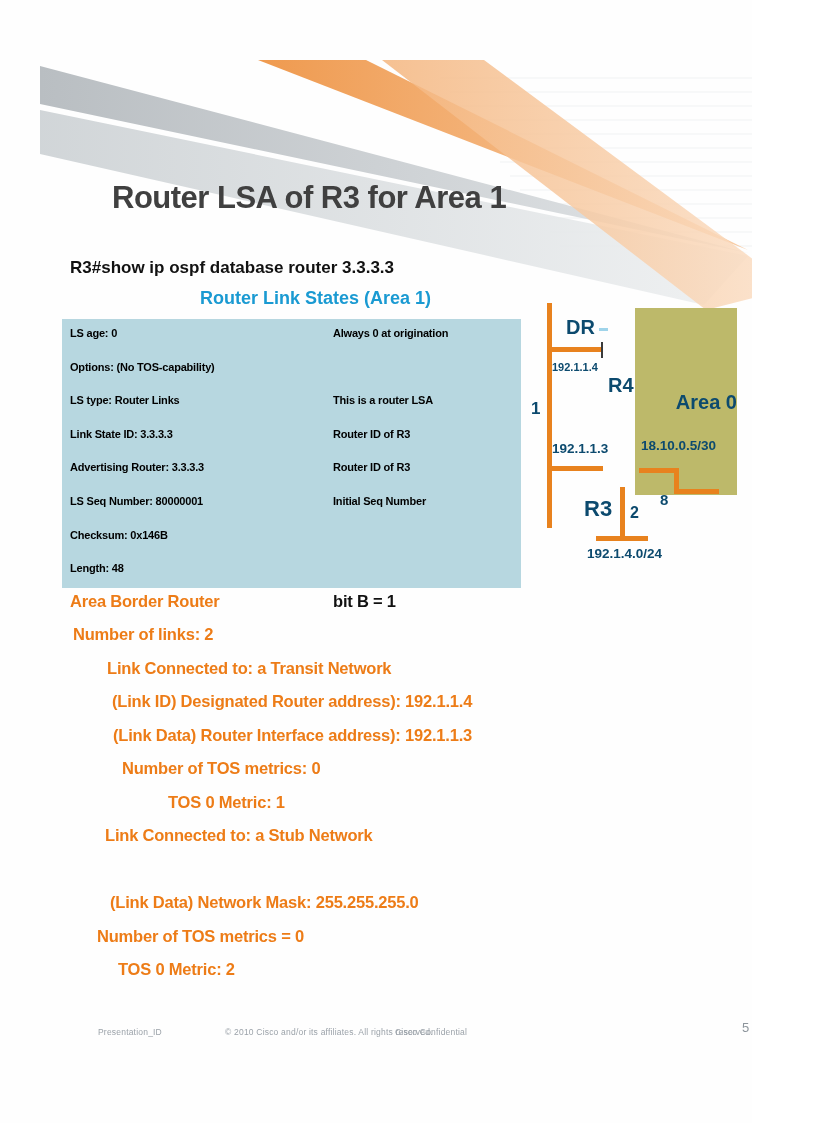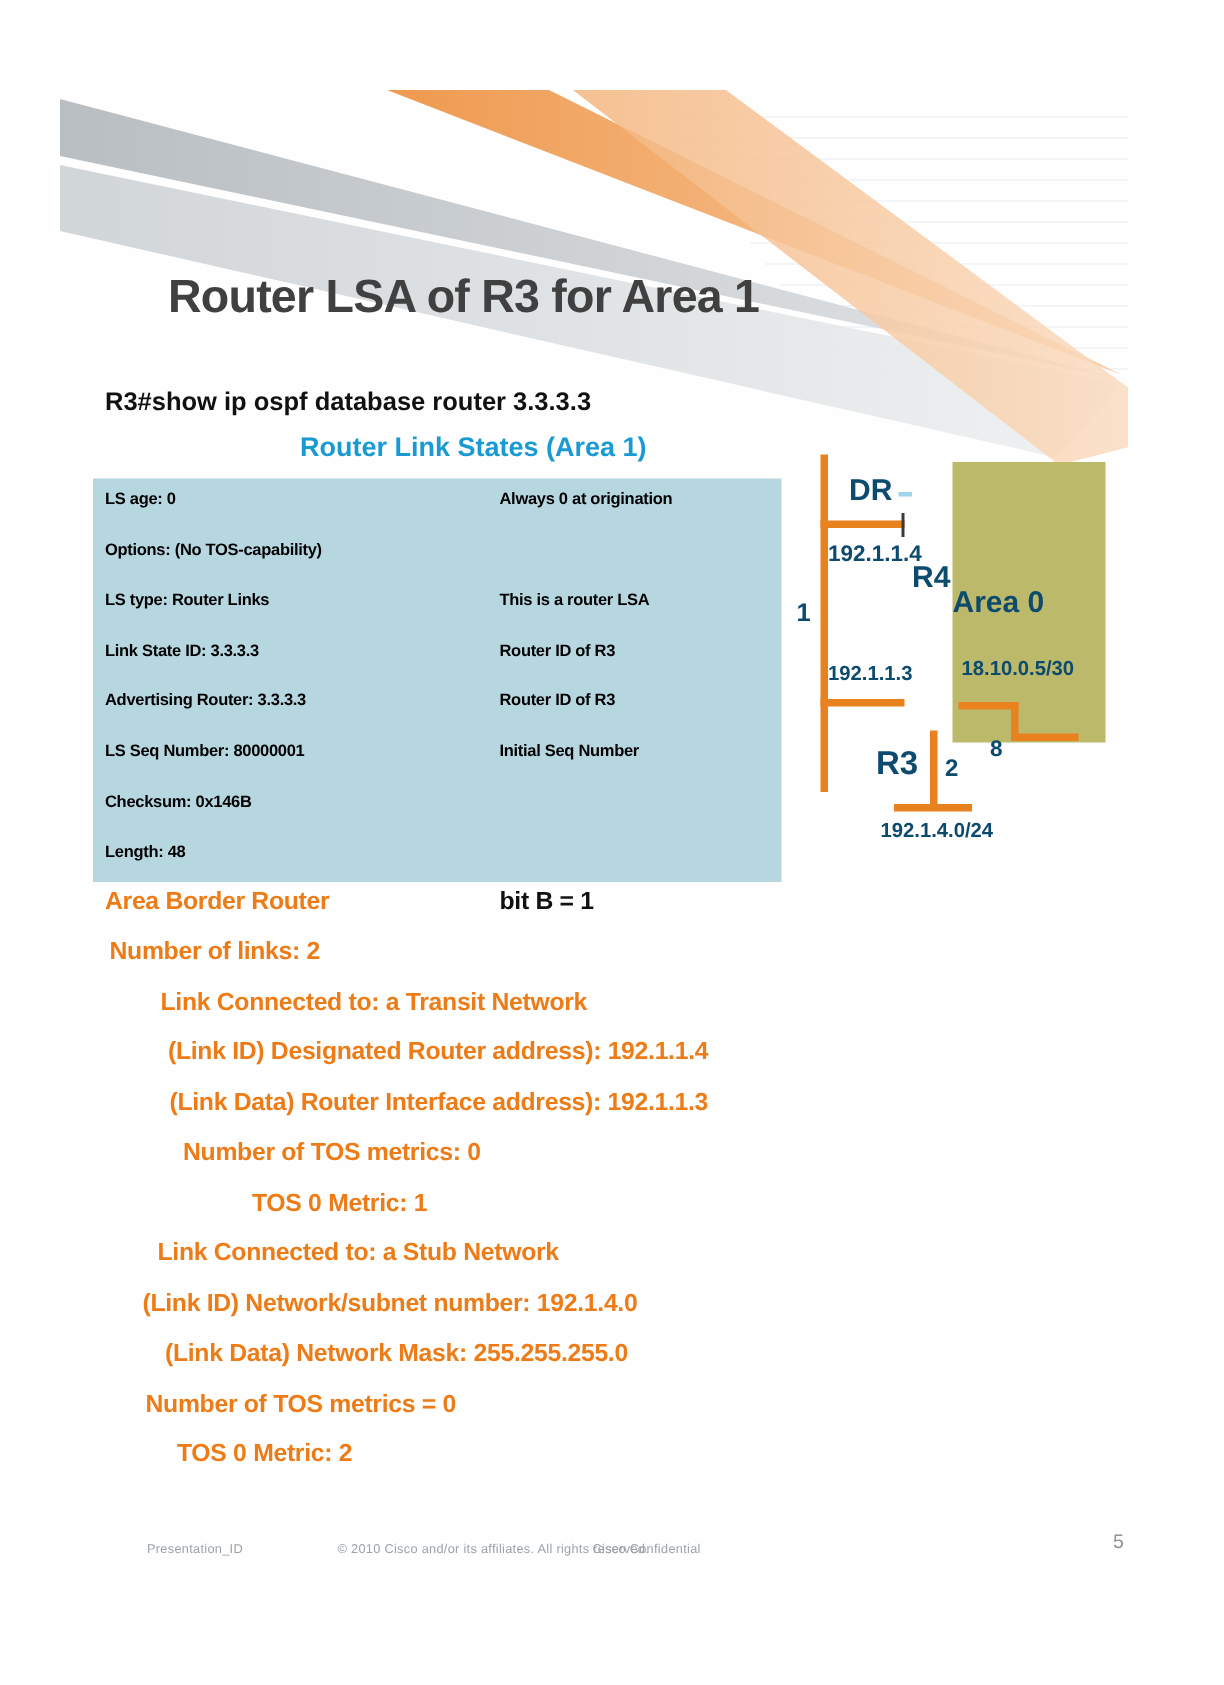--- a/index.html
+++ b/index.html
@@ -108,21 +108,20 @@
   <div class="abs org" style="left:70px;top:592px;">Area Border Router</div>
   <div class="abs blk" style="left:333px;top:592px;">bit B = 1</div>
 
   <div class="abs org" style="left:73px;top:625px;">Number of links: 2</div>
   <div class="abs org" style="left:107px;top:659px;">Link Connected to: a Transit Network</div>
   <div class="abs org" style="left:112px;top:692px;">(Link ID) Designated Router address): 192.1.1.4</div>
   <div class="abs org" style="left:113px;top:726px;">(Link Data) Router Interface address): 192.1.1.3</div>
   <div class="abs org" style="left:122px;top:759px;">Number of TOS metrics: 0</div>
   <div class="abs org" style="left:128px;top:793px;margin-left:40px;">TOS 0 Metric: 1</div>
   <div class="abs org" style="left:105px;top:826px;">Link Connected to: a Stub Network</div>
-  <div class="abs org" style="left:95px;top:860px;">(Link ID) Network/subnet number:  192.1.4.0</div>
   <div class="abs org" style="left:110px;top:893px;">(Link Data) Network Mask: 255.255.255.0</div>
   <div class="abs org" style="left:97px;top:927px;">Number of TOS metrics = 0</div>
   <div class="abs org" style="left:118px;top:960px;">TOS 0 Metric: 2</div>
 
   <div class="abs" style="left:0;top:0;width:816px;height:0;">
 
     <div class="abs" style="left:635px;top:308px;width:102px;height:187px;background:var(--area0-fill);"></div>
 
     <div class="d-line" style="left:547px;top:303px;width:5px;height:225px;"></div>
 
@@ -134,24 +133,24 @@
 
     <div class="d-line" style="left:639px;top:468px;width:40px;height:5px;"></div>
     <div class="d-line" style="left:674px;top:468px;width:5px;height:26px;"></div>
     <div class="d-line" style="left:674px;top:489px;width:45px;height:5px;"></div>
 
     <div class="d-line" style="left:620px;top:487px;width:5px;height:51px;"></div>
     <div class="d-line" style="left:596px;top:536px;width:52px;height:5px;"></div>
 
     <div class="d-label" style="left:566px;top:316px;font-size:20px;">DR</div>
     <div class="d-label" style="left:531px;top:399px;font-size:17px;">1</div>
-    <div class="d-label" style="left:552px;top:361px;font-size:15px;">192.1.1.4</div>
+    <div class="d-label" style="left:552px;top:361px;font-size:11px;">192.1.1.4</div>
     <div class="d-label" style="left:608px;top:374px;font-size:20px;">R4</div>
     <div class="d-label" style="left:552px;top:441px;font-size:13.5px;">192.1.1.3</div>
-    <div class="d-label" style="left:635px;top:391px;width:102px;text-align:left;font-size:20px;">Area 0</div>
+    <div class="d-label" style="left:635px;top:391px;width:102px;text-align:right;font-size:20px;">Area 0</div>
     <div class="d-label" style="left:641px;top:438px;font-size:13.5px;">18.10.0.5/30</div>
     <div class="d-label" style="left:660px;top:491px;font-size:15px;">8</div>
     <div class="d-label" style="left:584px;top:496px;font-size:22px;">R3</div>
     <div class="d-label" style="left:630px;top:504px;font-size:16px;">2</div>
     <div class="d-label" style="left:587px;top:546px;font-size:13.5px;">192.1.4.0/24</div>
   </div>
 
   <div class="abs footer-txt" style="left:98px;top:1027px;">Presentation_ID</div>
   <div class="abs footer-txt" style="left:225px;top:1027px;">© 2010 Cisco and/or its affiliates. All rights reserved.</div>
   <div class="abs footer-txt" style="left:395px;top:1027px;">Cisco Confidential</div>

